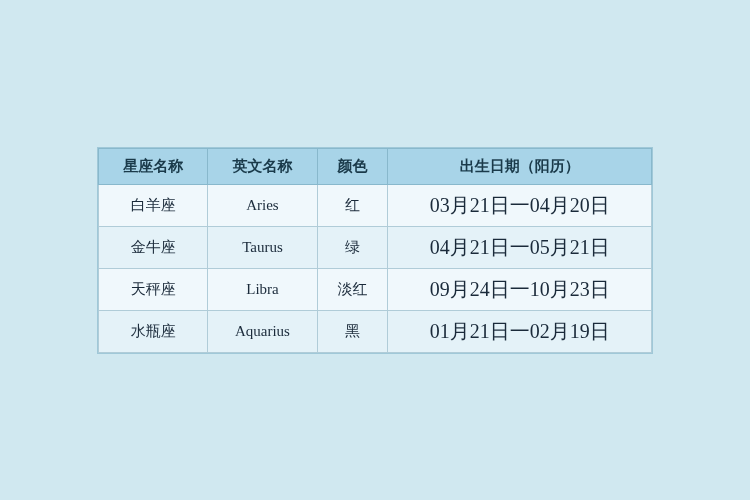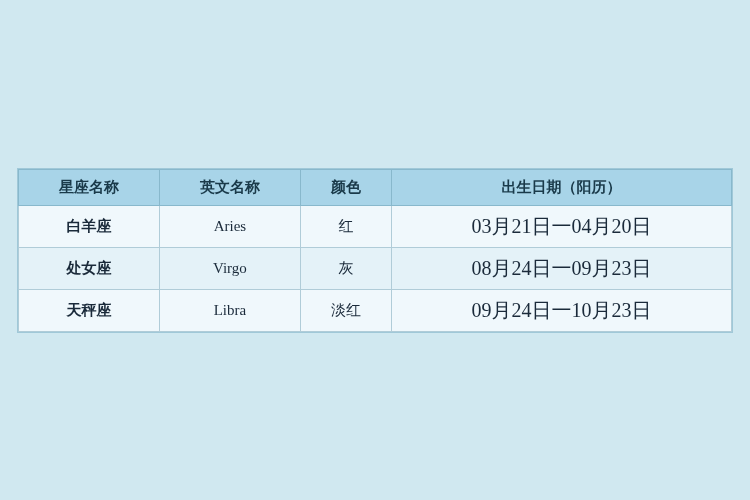--- a/index.html
+++ b/index.html
@@ -14,21 +14,21 @@
       background-color: #d0e8f0;
       display: flex;
       align-items: center;
       justify-content: center;
       font-family: "SimSun", "宋体", serif;
     }
 
     .table-container {
       background-color: #e8f4f8;
       border: 1px solid #a0c8d8;
-      width: 716px;
+      width: 556px;
     }
 
     table {
       width: 100%;
       border-collapse: collapse;
     }
 
     thead tr {
       background-color: #a8d4e8;
     }
@@ -52,21 +52,21 @@
 
     tbody td {
       border: 1px solid #b0ccd8;
       padding: 7px 12px;
       text-align: center;
       font-size: 15px;
       color: #1a2a3a;
     }
 
     td.chinese-name {
-      font-weight: bold;
+      font-weight: normal;
     }
 
     td.english-name {
       font-style: normal;
     }
 
     td.color-col {
       font-weight: normal;
     }
 
@@ -88,26 +88,32 @@
       </tr>
     </thead>
     <tbody id="table-body">
     <tr>
           <td class="chinese-name">白羊座</td>
           <td class="english-name">Aries</td>
           <td class="color-col">红</td>
           <td class="date-range">03月21日一04月20日</td>
         </tr>
         <tr>
-          <td class="chinese-name">处女座</td>
-          <td class="english-name">Virgo</td>
-          <td class="color-col">灰</td>
-          <td class="date-range">08月24日一09月23日</td>
+          <td class="chinese-name">金牛座</td>
+          <td class="english-name">Taurus</td>
+          <td class="color-col">绿</td>
+          <td class="date-range">04月21日一05月21日</td>
         </tr>
         <tr>
           <td class="chinese-name">天秤座</td>
           <td class="english-name">Libra</td>
           <td class="color-col">淡红</td>
           <td class="date-range">09月24日一10月23日</td>
         </tr>
+        <tr>
+          <td class="chinese-name">水瓶座</td>
+          <td class="english-name">Aquarius</td>
+          <td class="color-col">黑</td>
+          <td class="date-range">01月21日一02月19日</td>
+        </tr>
       </tbody>
   </table>
 </div>
 
 </body></html>

